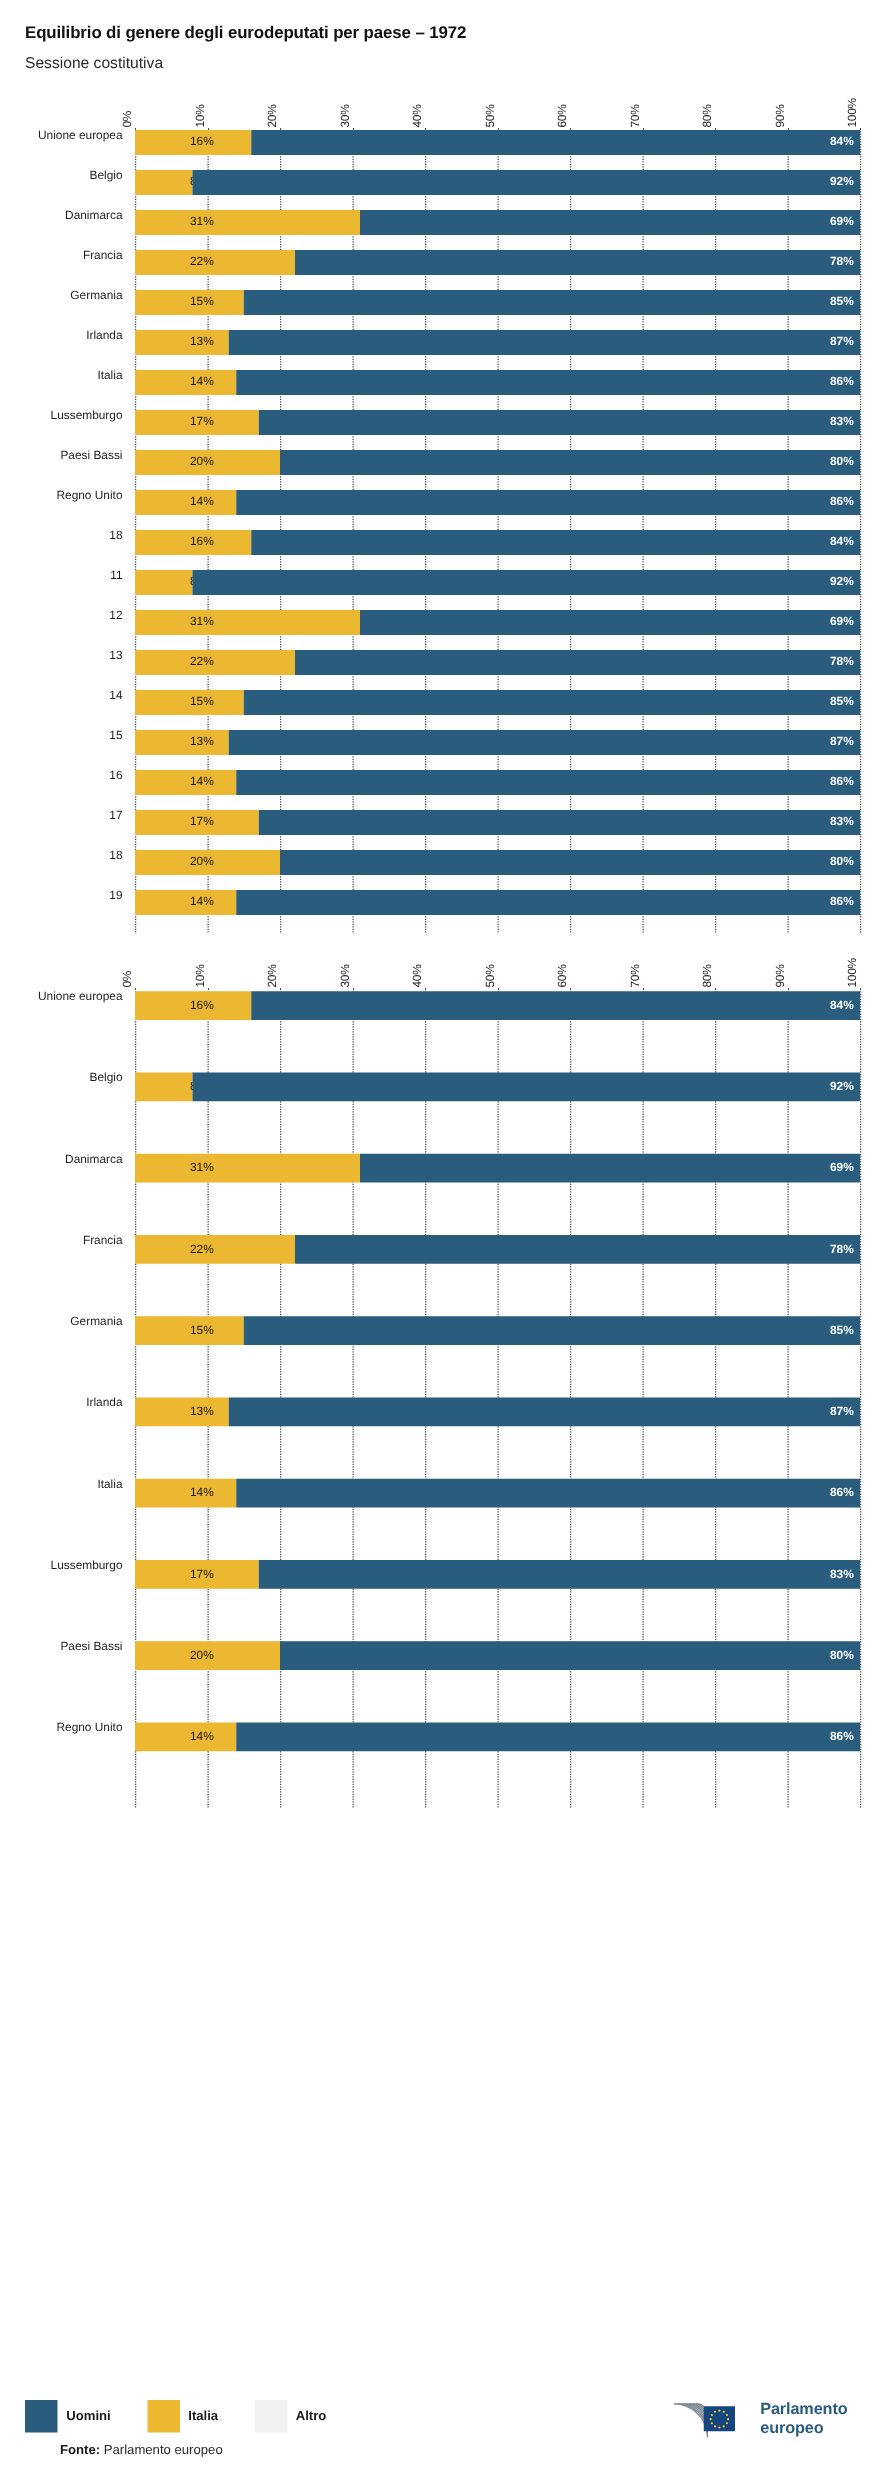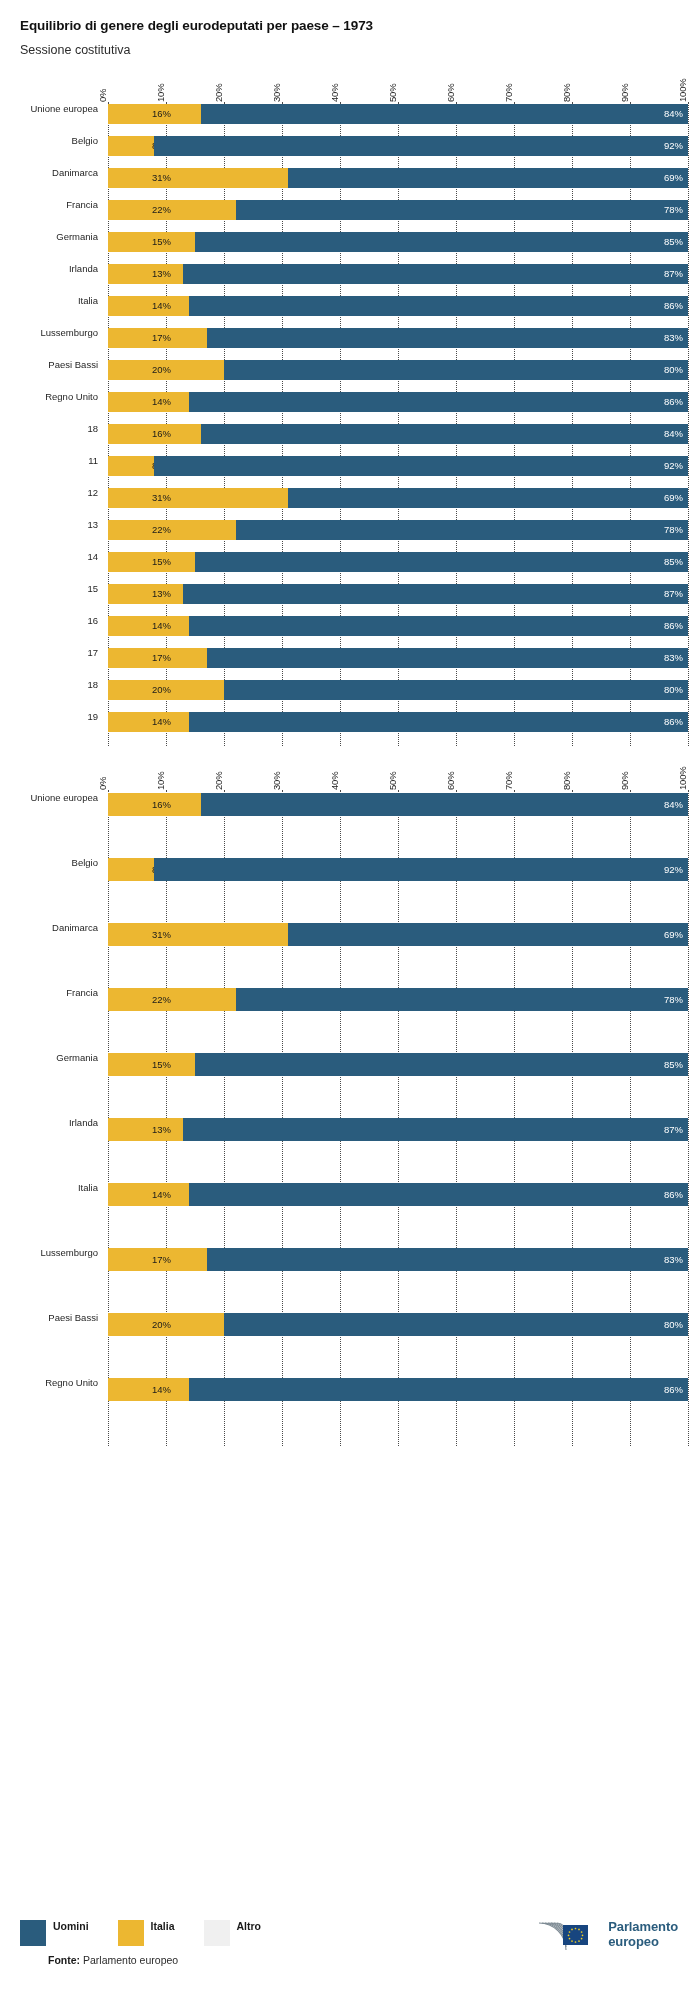--- a/index.html
+++ b/index.html
@@ -111,21 +111,21 @@
   .seg-women { background: #ecb731; justify-content: flex-start; }
   .seg-men   { background: #2a5c7d; justify-content: flex-end; }
   .seg-label {
     font-size: 9.5px;
     font-weight: normal;
     white-space: nowrap;
     padding: 0 5px;
     line-height: 1;
   }
   .seg-women .seg-label { color: #1a1a1a; padding-left: 44px; }
-  .seg-men .seg-label   { color: #ffffff; }
+  .seg-men .seg-label   { color: #ffffff; font-weight: bold; }
 
   
   .chart1 .bar-row { height: 32px; }
   .chart1 .bar-track, .chart1 .seg { height: 20px; }
   .chart1 .plot { padding-top: 2px; padding-bottom: 2px; }
 
   
   .chart2 .bar-row { height: 65px; }
   .chart2 .bar-track, .chart2 .seg { height: 23px; }
   .chart2 .plot { padding-top: 3px; padding-bottom: 3px; }
@@ -139,21 +139,21 @@
     height: 103px;
     padding: 30px 20px 0 20px;
   }
   .legend {
     display: flex;
     align-items: center;
     gap: 7px;
   }
   .legend-item {
     display: flex;
-    align-items: flex-start;
+    align-items: center;
     gap: 7px;
     margin-right: 22px;
   }
   .legend-swatch {
     width: 26px;
     height: 26px;
     display: block;
   }
   .legend-label {
     font-size: 10.5px;
@@ -181,21 +181,21 @@
     font-weight: bold;
     color: #2a5c7d;
     line-height: 1.12;
     letter-spacing: -0.1px;
   }
 </style>
 </head>
 <body>
 
 <div class="header">
-  <div class="chart-title">Equilibrio di genere degli eurodeputati per paese – 1973</div>
+  <div class="chart-title">Equilibrio di genere degli eurodeputati per paese – 1972</div>
   <div class="chart-subtitle">Sessione costitutiva</div>
 </div>
 
 <div class="chart-block chart1">
   <div class="axis-row" id="axis1">
       <span class="axis-tick-label" style="left: 0%;">0%</span>
       <span class="axis-tick-label" style="left: 10%;">10%</span>
       <span class="axis-tick-label" style="left: 20%;">20%</span>
       <span class="axis-tick-label" style="left: 30%;">30%</span>
       <span class="axis-tick-label" style="left: 40%;">40%</span>

